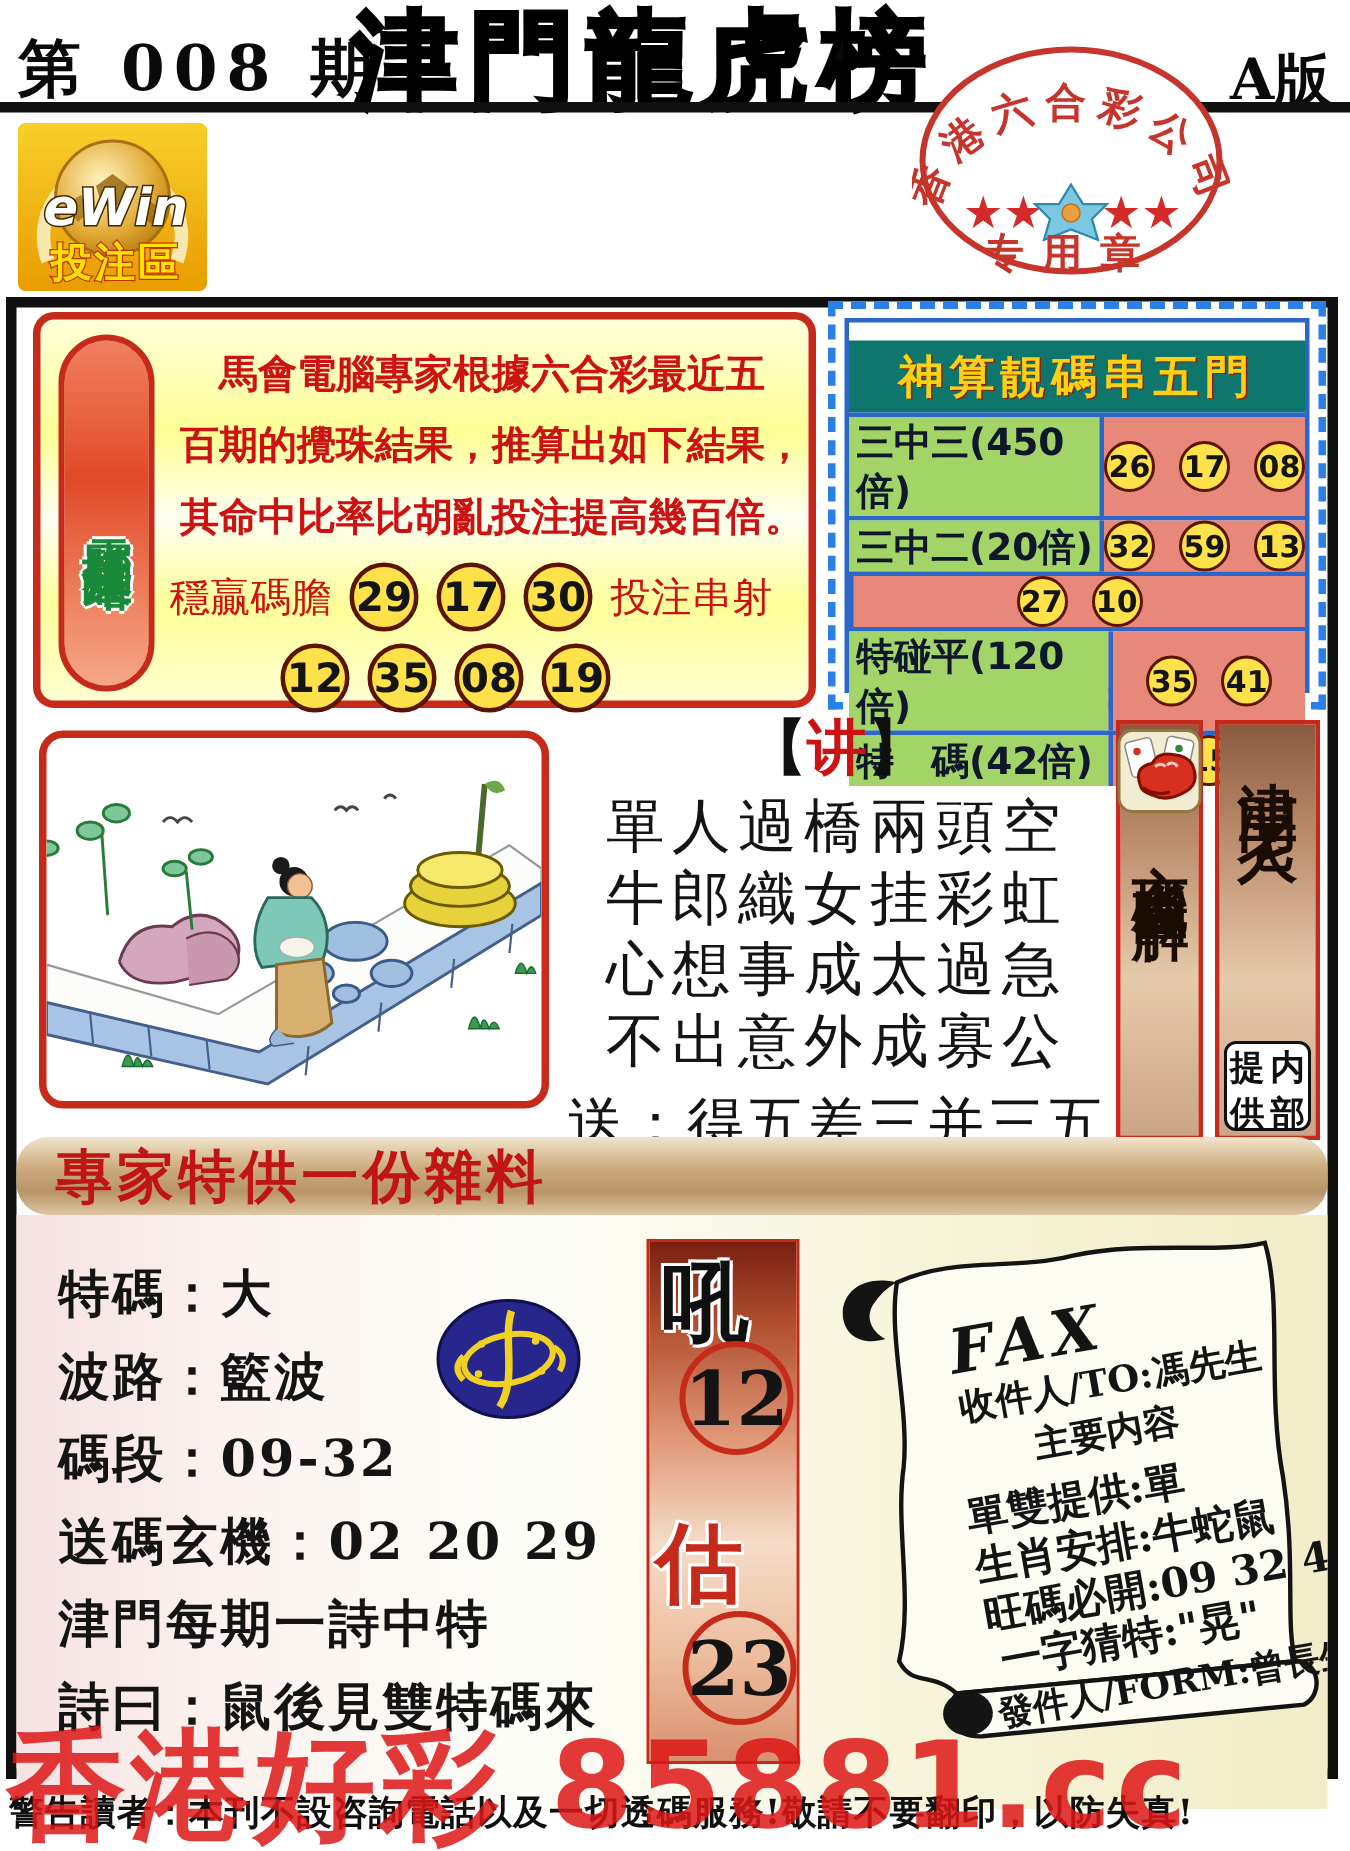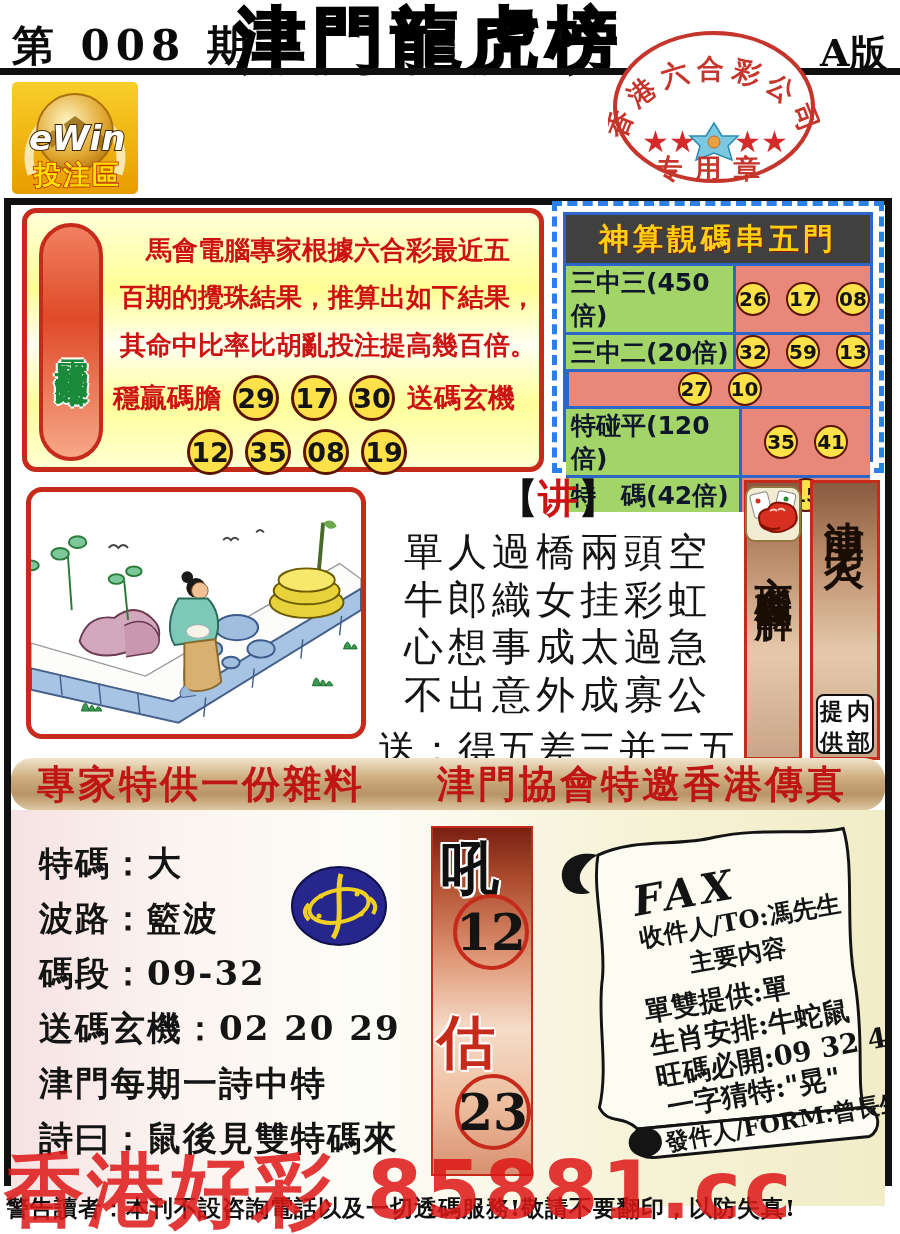--- a/index.html
+++ b/index.html
@@ -23,30 +23,30 @@
   .pill{position:absolute;left:12px;top:10px;width:64px;height:238px;box-sizing:border-box;
       border:4px solid #c62a1a;border-radius:32px;
       background:linear-gradient(180deg,#f08060,#e04a28 40%,#f6a888);display:flex;align-items:center;justify-content:center;}
   .pill span{writing-mode:vertical-rl;text-orientation:upright;font-size:33px;font-weight:900;color:#1a8a3a;
       letter-spacing:3px;text-shadow:-2px 0 #fff,2px 0 #fff,0 -2px #fff,0 2px #fff;}
   .intro{position:absolute;left:92px;top:14px;width:418px;font-size:26px;font-weight:800;color:#cc1212;
       line-height:1.82;white-space:pre-line;text-align:center;font-family:"DejaVu Sans","Liberation Sans",sans-serif;}
   .srow{position:absolute;display:flex;align-items:center;gap:12px;}
   .srow1{left:86px;top:162px;}
   .srow2{left:160px;top:216px;}
-  .slabel{font-size:27px;font-weight:700;color:#cc1212;font-family:"DejaVu Sans",sans-serif;}
+  .slabel{font-size:27px;font-weight:400;color:#cc1212;font-family:"DejaVu Sans",sans-serif;}
   .ball{width:46px;height:46px;border-radius:50%;background:#ffe24a;border:3px solid #5a1400;
       display:flex;align-items:center;justify-content:center;font-size:27px;font-weight:900;color:#141414;
       font-family:"DejaVu Sans",sans-serif;box-sizing:border-box;}
   
   .odds{position:absolute;left:541px;top:-4px;width:332px;height:272px;box-sizing:border-box;
       border:5px dashed #2b7fe8;background:#fff;padding:6px;}
   .otable{border:3px solid #2b66c8;height:100%;box-sizing:border-box;display:flex;flex-direction:column;}
-  .ohead{flex:0 0 48px;background:#404040;display:flex;align-items:center;justify-content:center;
-      font-size:30px;font-weight:900;color:#ffd012;letter-spacing:4px;text-shadow:1px 1px 0 #8a1a00;}
+  .ohead{flex:0 0 48px;background:#0f766e;display:flex;align-items:center;justify-content:center;
+      font-size:30px;font-weight:900;color:#ffd012;letter-spacing:4px;text-shadow:1px 1px 0 #8a1a00;margin-top:12px;}
   .orow{flex:1;display:flex;border-top:3px solid #2b66c8;}
   .olabel{width:57%;box-sizing:border-box;background:#a2d468;color:#0f172a;font-weight:900;font-size:25px;
       display:flex;align-items:center;padding-left:5px;font-family:"DejaVu Sans",sans-serif;}
   .oballs{flex:1;background:#e8887a;display:flex;align-items:center;justify-content:center;gap:16px;
       border-left:3px solid #2b66c8;}
   .ball.sm{width:34px;height:34px;border-width:2px;font-size:20px;}
   
   .cartoon{position:absolute;left:15px;top:282px;width:340px;height:252px;box-sizing:border-box;
       border:5px solid #c62a1a;border-radius:16px;background:#fff;overflow:hidden;}
   
@@ -155,21 +155,21 @@
         <span>電腦投注策略</span>
       </div>
       <div class="intro">馬會電腦專家根據六合彩最近五
 百期的攪珠結果，推算出如下結果，
 其命中比率比胡亂投注提高幾百倍。</div>
       <div class="srow srow1">
         <span class="slabel">穩贏碼膽</span>
         <span class="ball">29</span>
         <span class="ball">17</span>
         <span class="ball">30</span>
-        <span class="slabel">送碼玄機</span>
+        <span class="slabel">投注串射</span>
       </div>
       <div class="srow srow2">
         <span class="ball">12</span>
         <span class="ball">35</span>
         <span class="ball">08</span>
         <span class="ball">19</span>
       </div>
     </div>
 
     <div class="odds">
@@ -296,21 +296,20 @@
       <div class="stampbox">
         <span>提</span>
         <span>内</span>
         <span>供</span>
         <span>部</span>
       </div>
     </div>
 
     <div class="banner">
       <span class="b-left">專家特供一份雜料</span>
-      <span class="b-right">津門協會特邀香港傳真</span>
     </div>
 
     <div class="bottom">
       <div class="tips">特碼：大
 波路：籃波
 碼段：09-32
 送碼玄機：02 20 29
 津門每期一詩中特
 詩曰：鼠後見雙特碼來</div>
 

